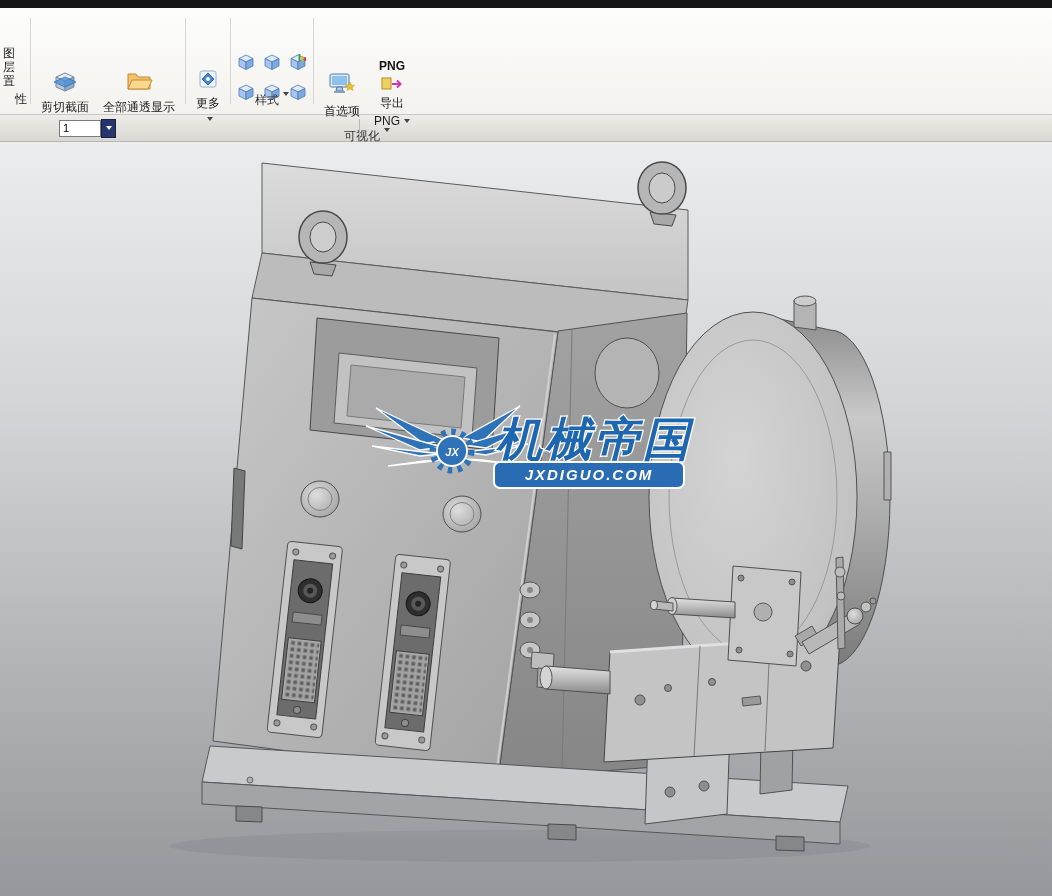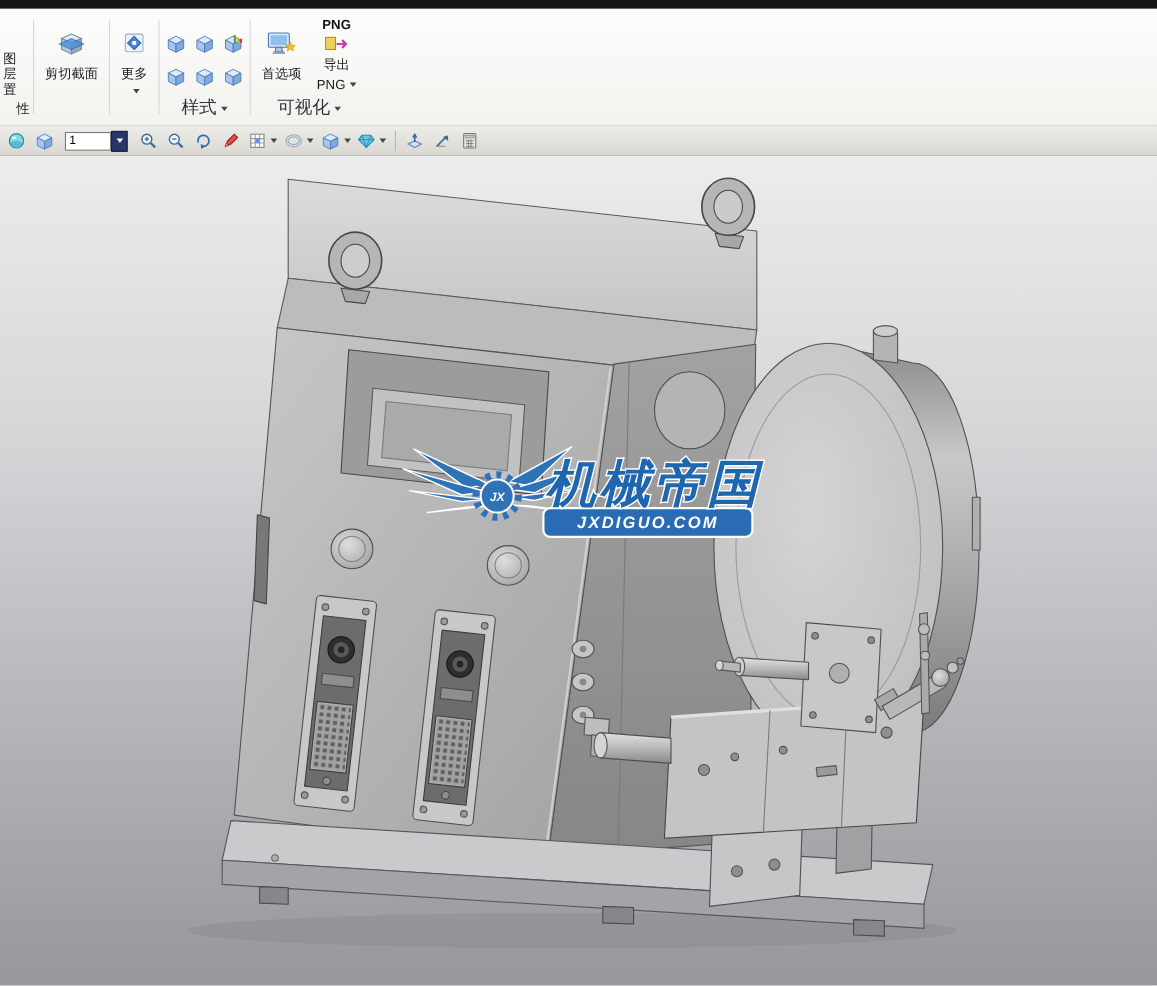--- a/index.html
+++ b/index.html
@@ -6,29 +6,29 @@
   body{width:1052px;height:896px;overflow:hidden;background:#fff;
        font-family:"Liberation Sans",sans-serif;-webkit-font-smoothing:antialiased;}
   .titlebar{height:8px;background:#161616;}
   
   .ribbon{height:107px;box-sizing:border-box;background:linear-gradient(#fdfdfc,#f3f2ee);
           border-bottom:1px solid #c9c7c1;display:flex;align-items:stretch;padding:2px 0;}
   .rb-clip{width:24px;display:flex;flex-direction:row;font-size:12px;color:#222;padding-left:3px;}
   .rb-clip-top{margin-top:36px;line-height:14px;display:flex;flex-direction:column;}
   .rb-clip-bottom{margin-top:auto;padding-bottom:4px;}
   .rb-sep{width:1px;background:#d8d6d0;margin:8px 3px;}
-  button{font-family:inherit;background:transparent;border:none;cursor:default;}
+  button{font-family:inherit;background:transparent;border:none;cursor:default;margin-top:44px;}
   .rb-btn{display:flex;flex-direction:column;align-items:center;padding:14px 7px 0 7px;
           font-size:12px;color:#1a1a1a;gap:5px;}
   .rb-btn .rb-ic{height:30px;display:flex;align-items:center;justify-content:center;}
   .rb-label{white-space:nowrap;}
   .rb-group{display:flex;flex-direction:column;align-items:center;}
   .rb-group-content{display:flex;align-items:flex-start;}
-  .rb-group-label{margin-top:auto;font-size:16px;color:#333;padding-bottom:3px;
-                  display:flex;align-items:center;}
+  .rb-group-label{margin-top:auto;font-size:12px;color:#333;padding-bottom:3px;
+                  display:flex;align-items:flex-start;}
   .cube-grid{display:grid;grid-template-columns:repeat(3,24px);grid-auto-rows:28px;
              gap:2px;padding-top:16px;justify-items:center;align-items:center;}
   .caret{display:inline-block;width:0;height:0;border-left:3.5px solid transparent;
          border-right:3.5px solid transparent;border-top:4px solid #444;margin-left:4px;}
   .caret.white{border-top-color:#fff;margin-left:0;}
   .png-btn{padding-top:5px;gap:2px;}
   .png-filetype{font-weight:bold;font-size:12px;color:#111;}
   .png-line2{display:flex;align-items:center;}
   
   .toolbar2{height:27px;box-sizing:border-box;background:linear-gradient(#edece8,#d9d7d1);
@@ -78,20 +78,29 @@
         <polygon points="4,9 13,5 22,9 13,13" fill="#e8eef6" stroke="#7a8ba0"></polygon>
         <polygon points="4,9 13,13 13,23 4,19" fill="#b8c8dc" stroke="#7a8ba0"></polygon>
         <polygon points="22,9 13,13 13,23 22,19" fill="#93a9c4" stroke="#7a8ba0"></polygon>
         <polygon points="2,14 13,9 24,14 13,19" fill="#4a90d9" opacity="0.78" stroke="#2a6ab0"></polygon>
       </svg>
     </span>
     <span class="rb-label">剪切截面</span>
   </button>
 
 
+  <button class="rb-btn">
+    <span class="rb-ic">
+      <svg width="28" height="26" viewBox="0 0 28 26">
+        <path d="M3,6 L11,6 L13,9 L25,9 L25,21 L3,21 Z" fill="#f5c16a" stroke="#c08a30"></path>
+        <path d="M3,21 L7,12 L27,12 L23,21 Z" fill="#fad98f" stroke="#c08a30"></path>
+      </svg>
+    </span>
+    <span class="rb-label">全部通透显示</span>
+  </button>
 
   <div class="rb-sep"></div>
 
   <button class="rb-btn">
     <span class="rb-ic">
       <svg width="22" height="22" viewBox="0 0 22 22">
         <rect x="3" y="3" width="16" height="16" rx="2" fill="#eef3fa" stroke="#9ab0cc"></rect>
         <polygon points="11,5 17,11 11,17 5,11" fill="#4a86d8" stroke="#2a66b8"></polygon>
         <circle cx="11" cy="11" r="2" fill="#fff"></circle>
       </svg>

